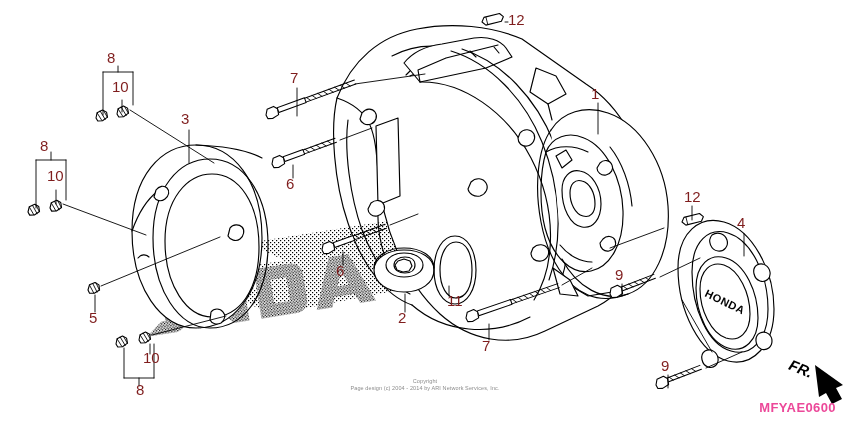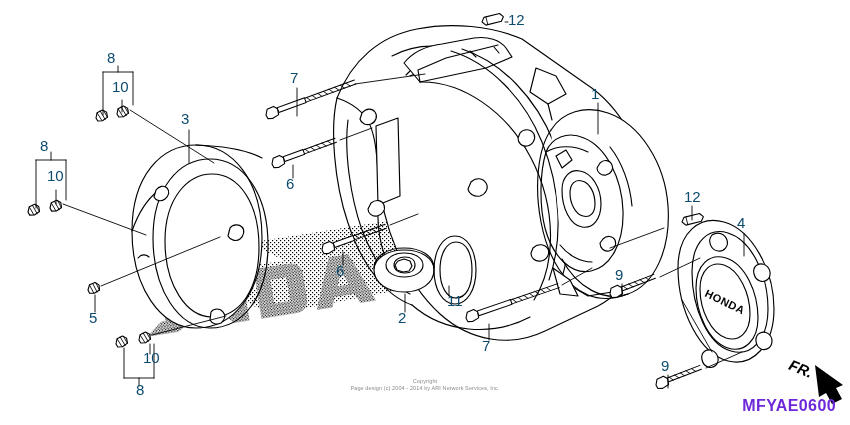--- a/index.html
+++ b/index.html
@@ -22,34 +22,34 @@
     position: absolute;
     left: 0; top: 0;
     width: 850px;
     height: 425px;
   }
   .callout {
     position: absolute;
     font-family: "Liberation Sans", sans-serif;
     font-size: 15px;
     font-weight: 400;
-    color: #0c4a6e;
+    color: #7f1d1d;
     line-height: 1;
     white-space: nowrap;
     letter-spacing: 0px;
   }
   .diagram-code {
     position: absolute;
     right: 14px;
     bottom: 10px;
     font-family: "Liberation Sans", sans-serif;
-    font-size: 16px;
+    font-size: 13px;
     font-weight: 700;
     letter-spacing: 0.4px;
-    color: #6d28d9;
+    color: #ec4899;
   }
   .copy-wrap {
     position: absolute;
     left: 0;
     top: 378px;
     width: 850px;
     text-align: center;
     color: #8c8c8c;
   }
   .copy-line1 {

